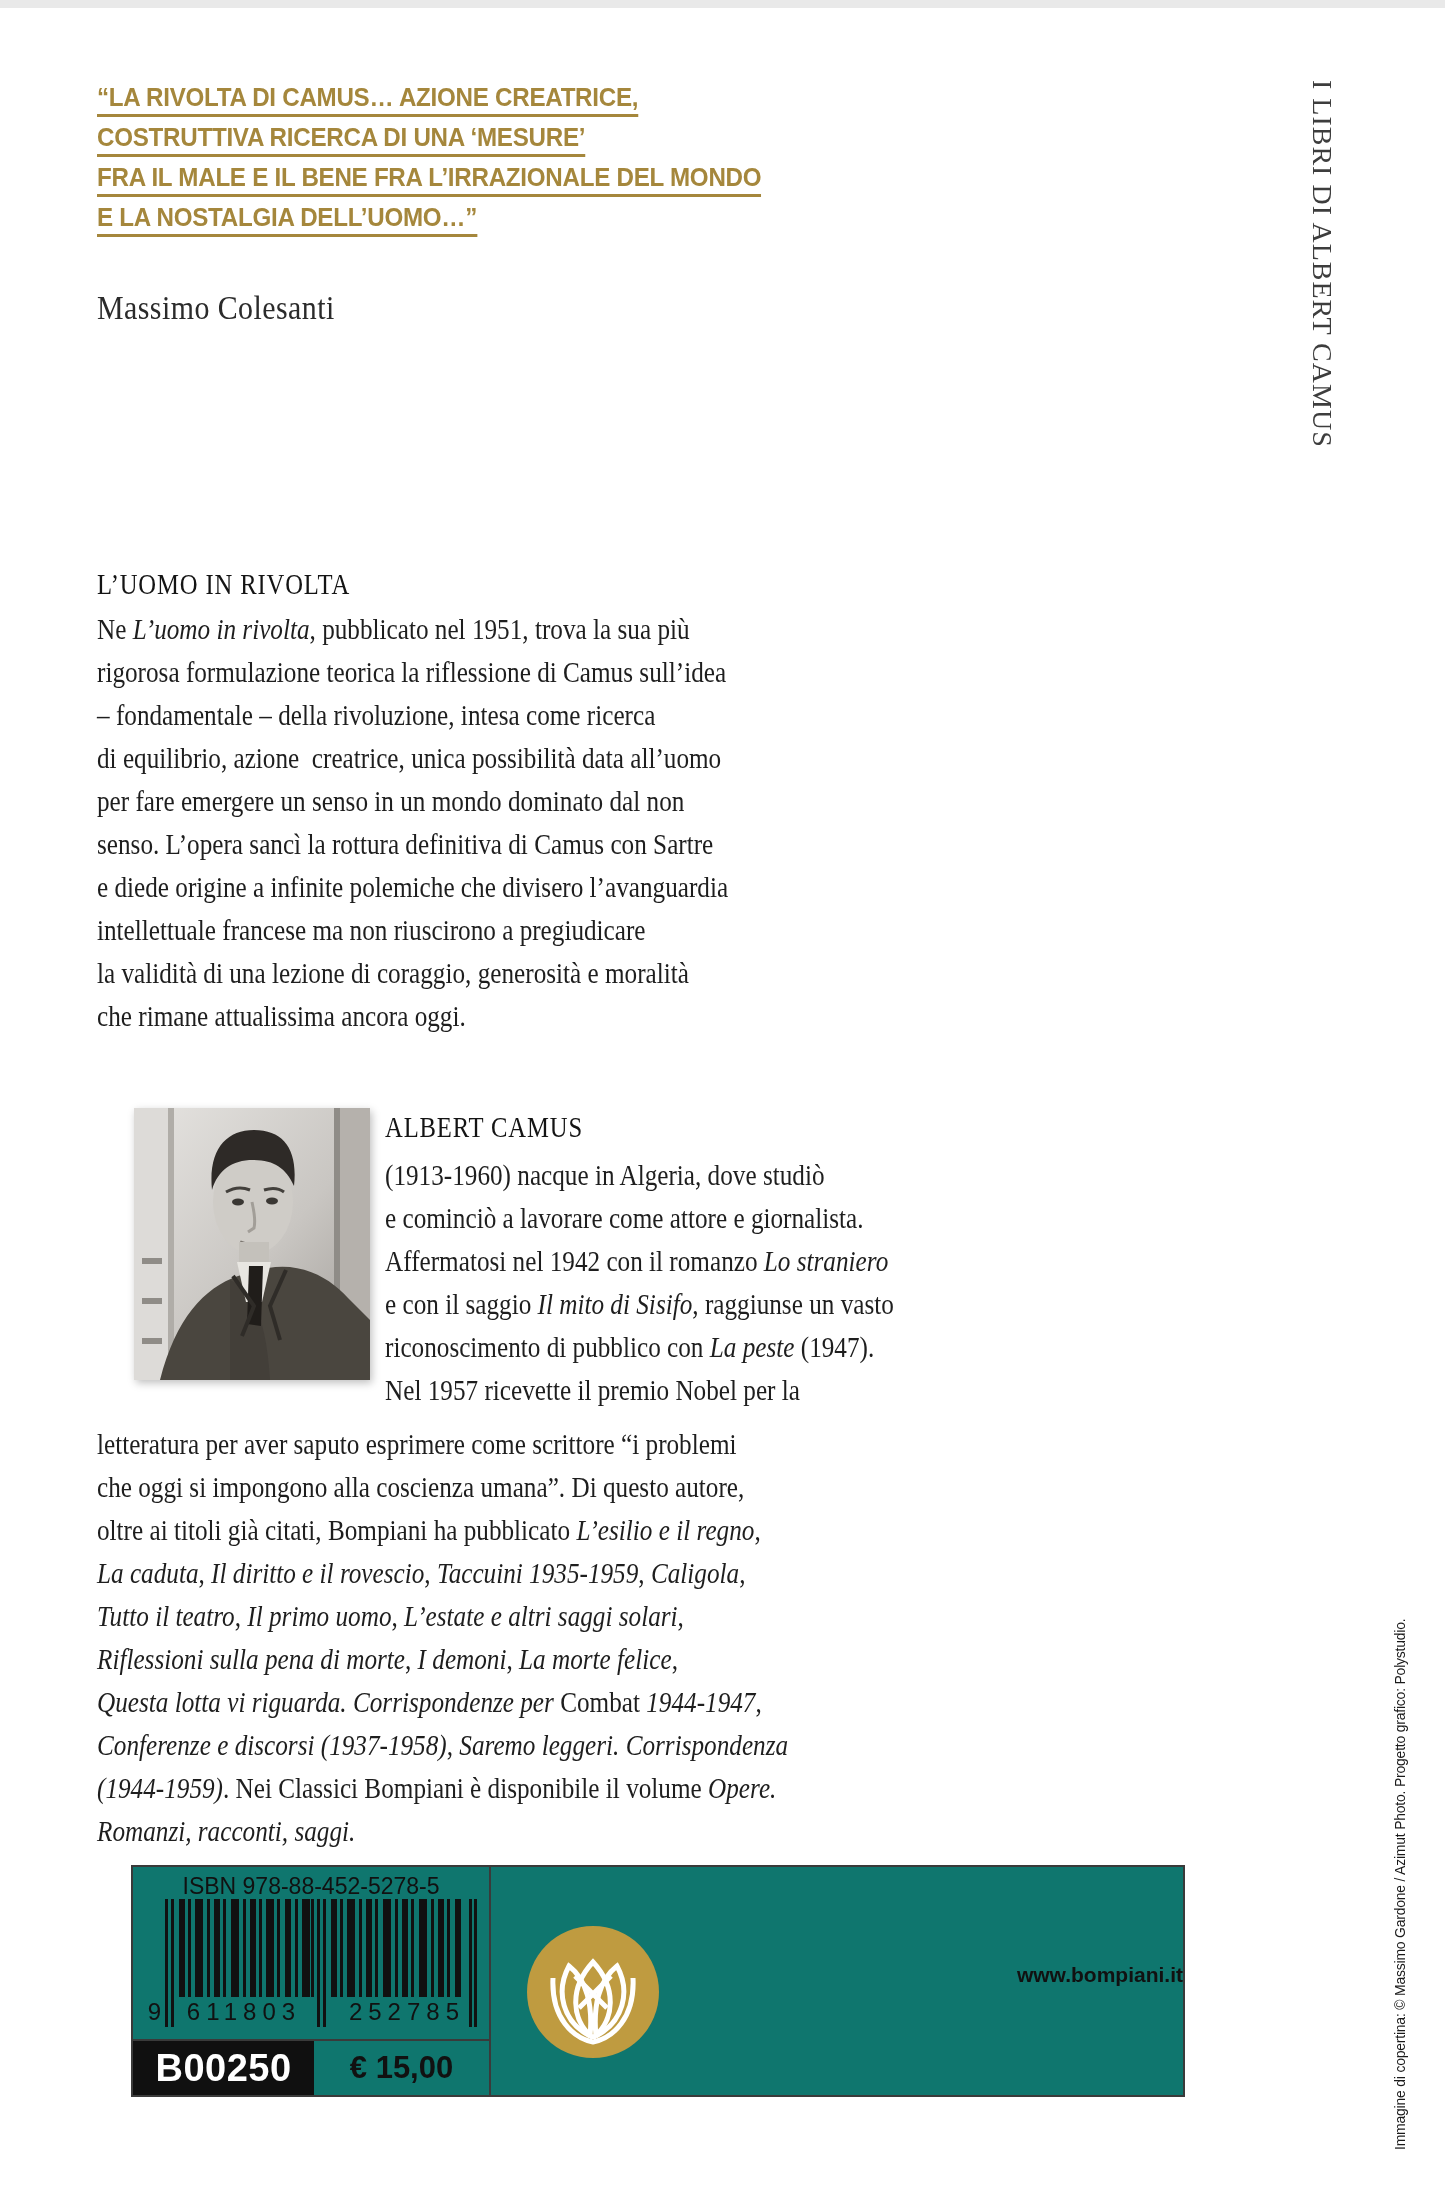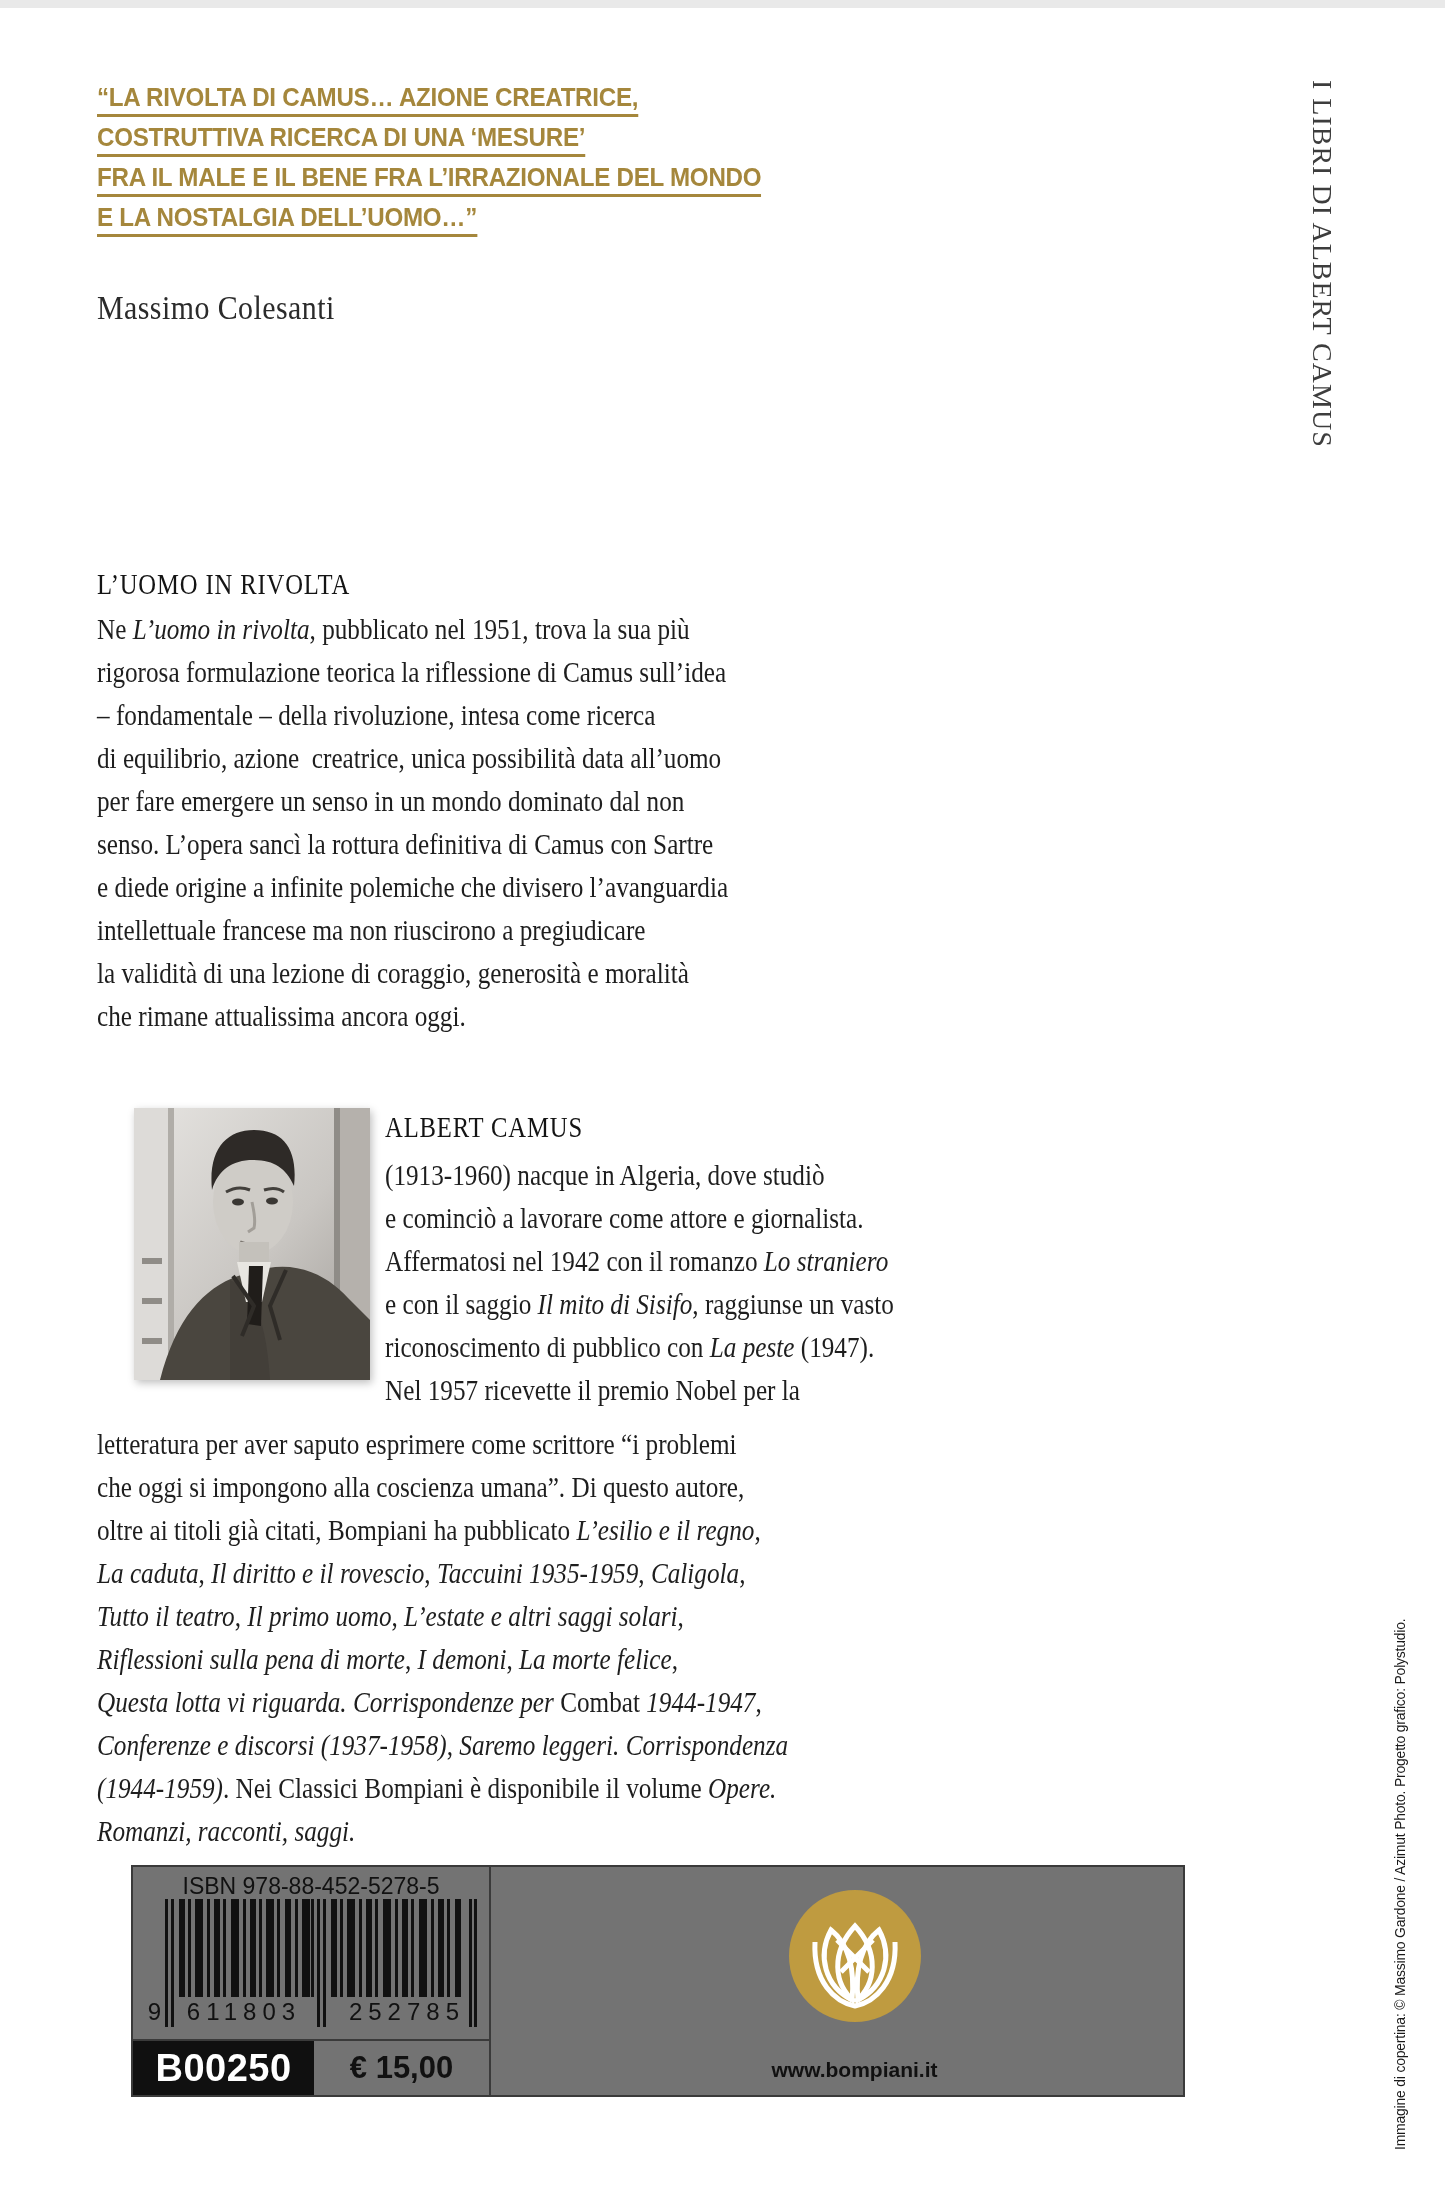--- a/index.html
+++ b/index.html
@@ -37,25 +37,25 @@
 
   
   .credits{position:absolute;left:1392px;top:2142px;font-family:"Liberation Sans",sans-serif;
            font-size:14.5px;color:#1a1a1a;letter-spacing:-0.2px;white-space:nowrap;
            transform:rotate(-90deg) scaleX(0.96);transform-origin:top left;}
 
   
   .footer{position:absolute;left:131px;top:1857px;width:1054px;height:232px;
           border:2px solid #3a3a3a;box-sizing:border-box;display:flex;
           font-family:"Liberation Sans",sans-serif;}
-  .cell{position:relative;box-sizing:border-box;border-right:2px solid #3a3a3a;background:#737373;}
+  .cell{position:relative;box-sizing:border-box;border-right:2px solid #3a3a3a;background:#0f766e;}
   .cell:last-child{border-right:none;}
   .cell-barcode{width:358px;}
   .cell-series{width:232px;display:flex;flex-direction:column;align-items:center;justify-content:center;}
-  .cell-logo{flex:1;display:flex;flex-direction:column;align-items:center;justify-content:space-between;padding-left:35px;}
+  .cell-logo{flex:1;display:flex;flex-direction:row;align-items:center;justify-content:space-between;padding-left:35px;}
 
   .isbn{position:absolute;top:6px;left:0;width:100%;text-align:center;font-size:23px;color:#111;}
   .barcode-wrap{position:absolute;left:32px;top:32px;width:312px;height:136px;}
   .barcode-wrap svg{display:block;width:312px;height:136px;}
   .bdig{position:absolute;top:98px;font-size:24px;color:#111;line-height:30px;}
   .bdig.d9{left:-22px;width:18px;text-align:right;letter-spacing:0;}
   .bdig.g1{left:10px;width:138px;text-align:center;letter-spacing:6px;}
   .bdig.g2{left:162px;width:138px;text-align:right;letter-spacing:6px;}
   .bc-bottom{position:absolute;left:0;bottom:0;width:100%;height:56px;display:flex;border-top:2px solid #3a3a3a;box-sizing:border-box;}
   .code-box{width:181px;background:#101010;color:#fff;display:flex;align-items:center;justify-content:center;

